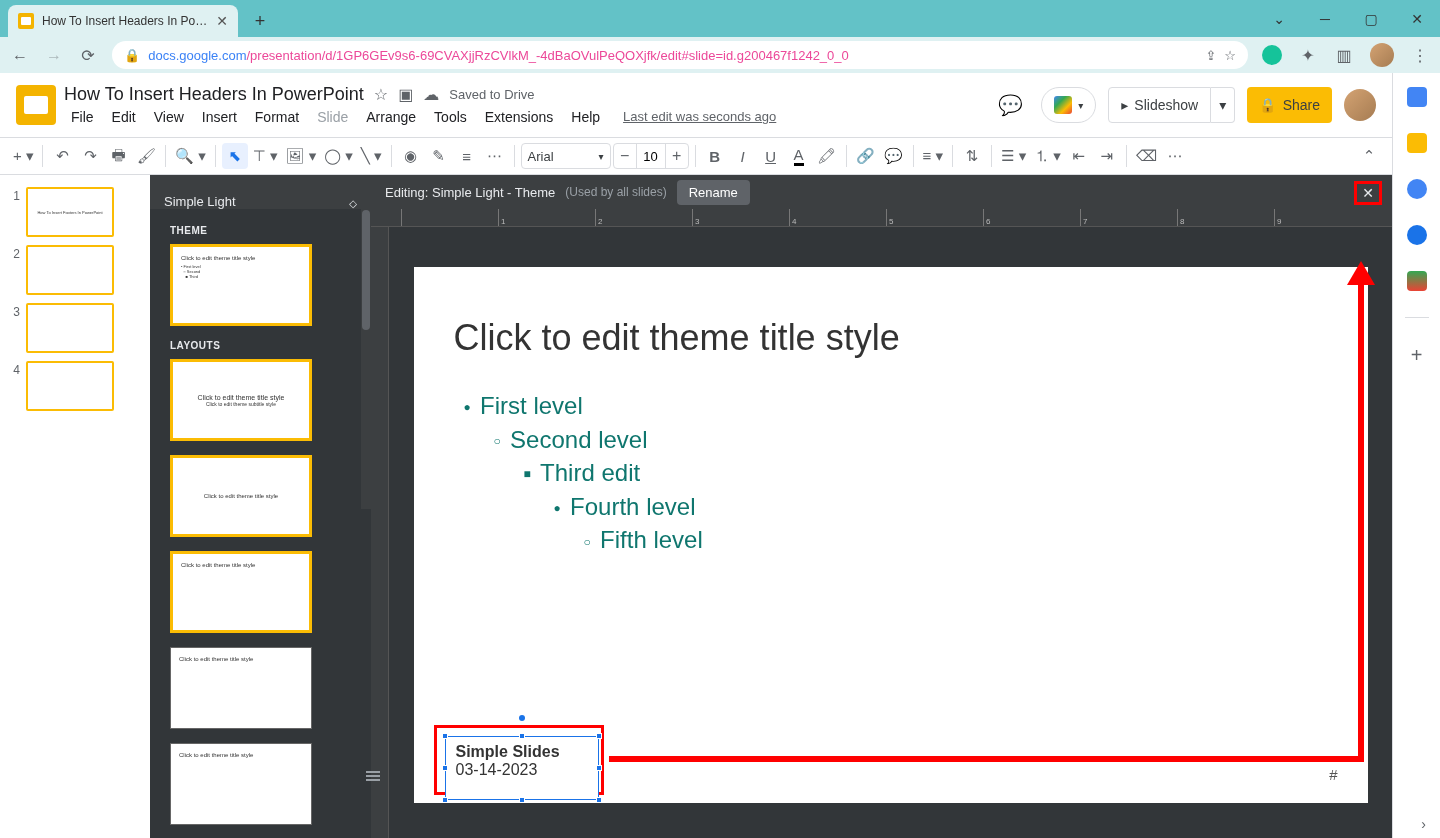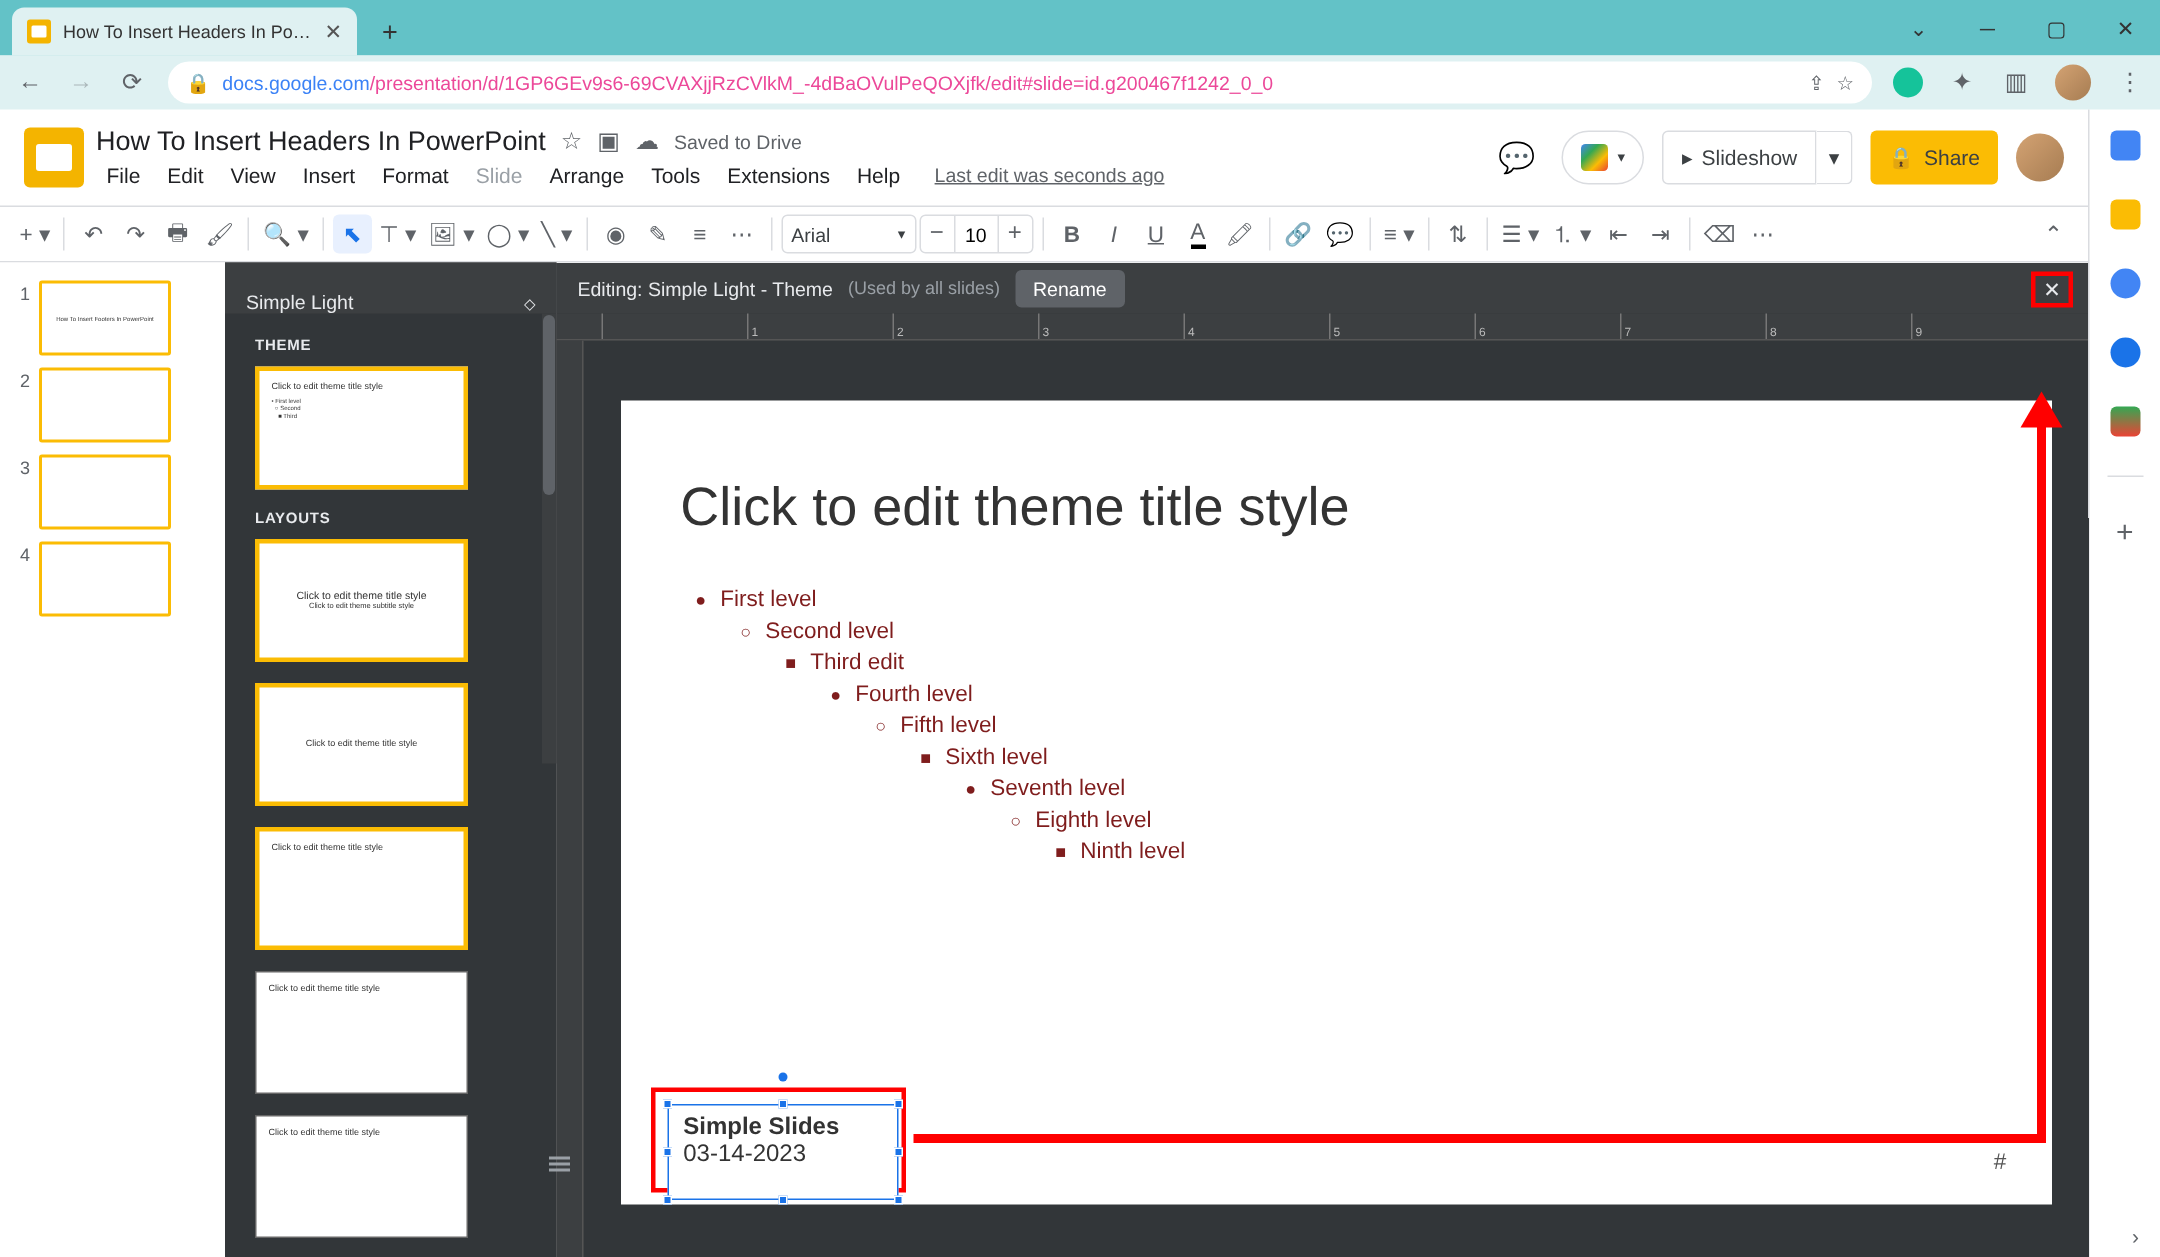--- a/index.html
+++ b/index.html
@@ -81,21 +81,21 @@
 .ruler-h { height: 18px; background: #3c3f41; border-bottom: 1px solid #555; position: relative; }
 .ruler-marks { position: absolute; left: 30px; right: 0; height: 100%; display: flex; font-size: 8px; color: #bbb; }
 .ruler-mark { width: 97px; border-left: 1px solid #777; padding-left: 2px; display: flex; align-items: flex-end; }
 
 .ruler-v { width: 18px; background: #3c3f41; border-right: 1px solid #555; position: relative; }
 
 .canvas-wrapper { flex: 1; display: flex; }
 .slide-canvas-container { flex: 1; padding: 40px 20px 0 20px; display: flex; justify-content: center; align-items: flex-start; overflow: hidden; }
 .slide-canvas { width: 954px; height: 536px; background: #fff; position: relative; padding: 50px 40px; }
 .theme-title { font-size: 36px; color: #333; margin-bottom: 30px; }
-.bullet-list { font-size: 15px; color: #7f1d1d; line-height: 1.4; }
+.bullet-list { font-size: 24px; color: #0f766e; line-height: 1.4; }
 .bullet-list ul { list-style: none; padding-left: 30px; }
 .bullet-list > ul { padding-left: 10px; }
 .bullet-list li::before { content: "● "; font-size: 12px; vertical-align: middle; margin-right: 6px; }
 .bullet-list li.circ::before { content: "○ "; }
 .bullet-list li.sq::before { content: "■ "; }
 
 .footer-box { position: absolute; left: 20px; bottom: 8px; width: 170px; height: 70px; border: 3px solid red; padding: 8px; }
 .footer-inner { border: 1.5px solid #1a73e8; width: 154px; height: 64px; position: relative; padding: 6px 10px; background: #fff; }
 .footer-handle { position: absolute; width: 6px; height: 6px; background: #1a73e8; border: 1px solid #fff; }
 .fh-tl { top: -4px; left: -4px; } .fh-tr { top: -4px; right: -4px; }
@@ -364,32 +364,20 @@
             <ul>
               <li>First level</li>
               <ul>
                       <li class="circ">Second level</li>
                 <ul>
                         <li class="sq">Third edit</li>
                   <ul>
                           <li>Fourth level</li>
                     <ul>
                             <li class="circ">Fifth level</li>
-                      <ul>
-                              <li class="sq">Sixth level</li>
-                        <ul>
-                                <li>Seventh level</li>
-                          <ul>
-                                  <li class="circ">Eighth level</li>
-                            <ul>
-                                    <li class="sq">Ninth level</li>
-                                  </ul>
-                          </ul>
-                        </ul>
-                      </ul>
                     </ul>
                   </ul>
                 </ul>
               </ul>
             </ul>
           </div>
           <div class="footer-box">
             <div class="footer-inner">
               <div class="rotate-handle"></div>
               <div class="footer-handle fh-tl"></div>

